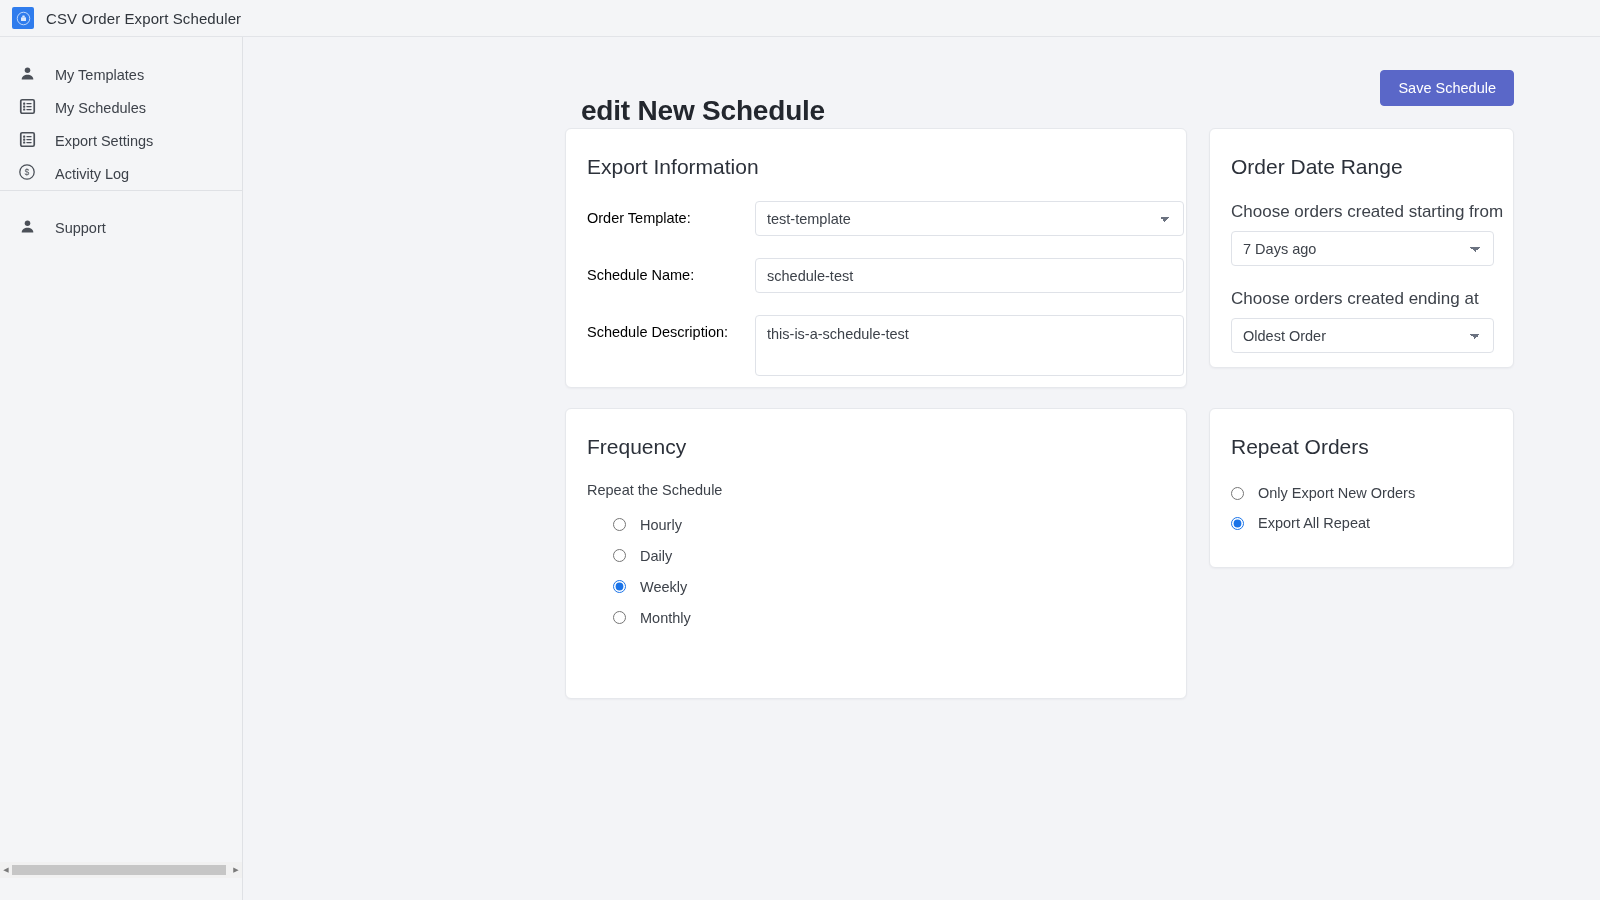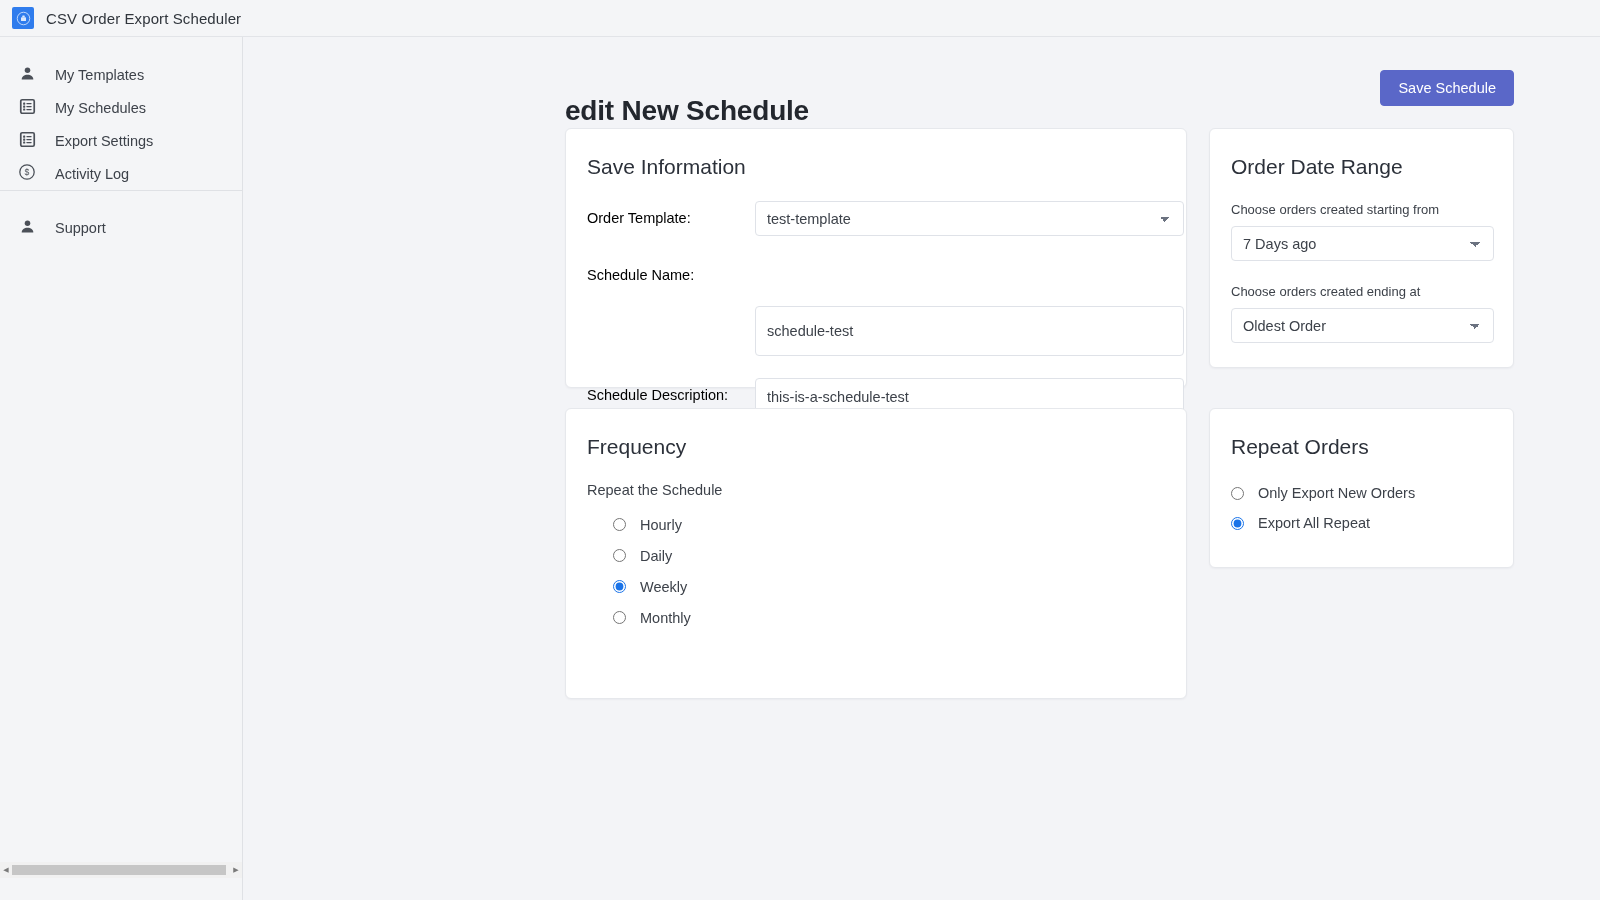--- a/index.html
+++ b/index.html
@@ -144,21 +144,21 @@
 
   .page-header {
     position: absolute;
     top: 33px;
     left: 321px;
     width: 949px;
     height: 50px;
   }
   .page-title {
     position: absolute;
-    left: 0;
+    left: 16px;
     top: 6px;
     font-size: 28px;
     font-weight: bold;
     color: #23272e;
     letter-spacing: -0.2px;
   }
   .save-btn {
     position: absolute;
     right: 0;
     top: 0;
@@ -228,32 +228,32 @@
       linear-gradient(45deg, transparent 50%, #6b7280 50%),
       linear-gradient(135deg, #6b7280 50%, transparent 50%);
     background-position:
       calc(100% - 18px) 15px,
       calc(100% - 13px) 15px;
     background-size: 5px 5px, 5px 5px;
     background-repeat: no-repeat;
     padding-right: 30px;
     cursor: pointer;
   }
-  input.ctl { height: 50px; margin-top: 48px; }
+  input.ctl { height: 35px; }
   textarea.ctl {
     height: 61px;
     padding-top: 9px;
     resize: none;
     line-height: 1.3;
   }
   .w-field { width: 429px; }
 
   
   .dr-label {
-    font-size: 13px;
+    font-size: 17px;
     color: #3d424a;
     margin-top: 23px;
   }
   .dr-select { width: 263px; margin-top: 9px; display: block; }
 
   
   .radio-head {
     font-size: 14.5px;
     color: #3d424a;
     margin-top: 23px;
@@ -380,21 +380,21 @@
 
   <main class="main">
 
     <div class="page-header">
       <h1 class="page-title">edit New Schedule</h1>
       <button class="save-btn">Save Schedule</button>
     </div>
 
     <section class="card" id="card-basic">
       <div class="card-inner">
-        <h2 class="card-title">Save Information</h2>
+        <h2 class="card-title">Export Information</h2>
 
         <div class="form-row">
           <label class="form-label">Order Template:</label>
           <select class="ctl w-field">
             <option>test-template</option>
           </select>
         </div>
 
         <div class="form-row">
           <label class="form-label">Schedule Name:</label>

